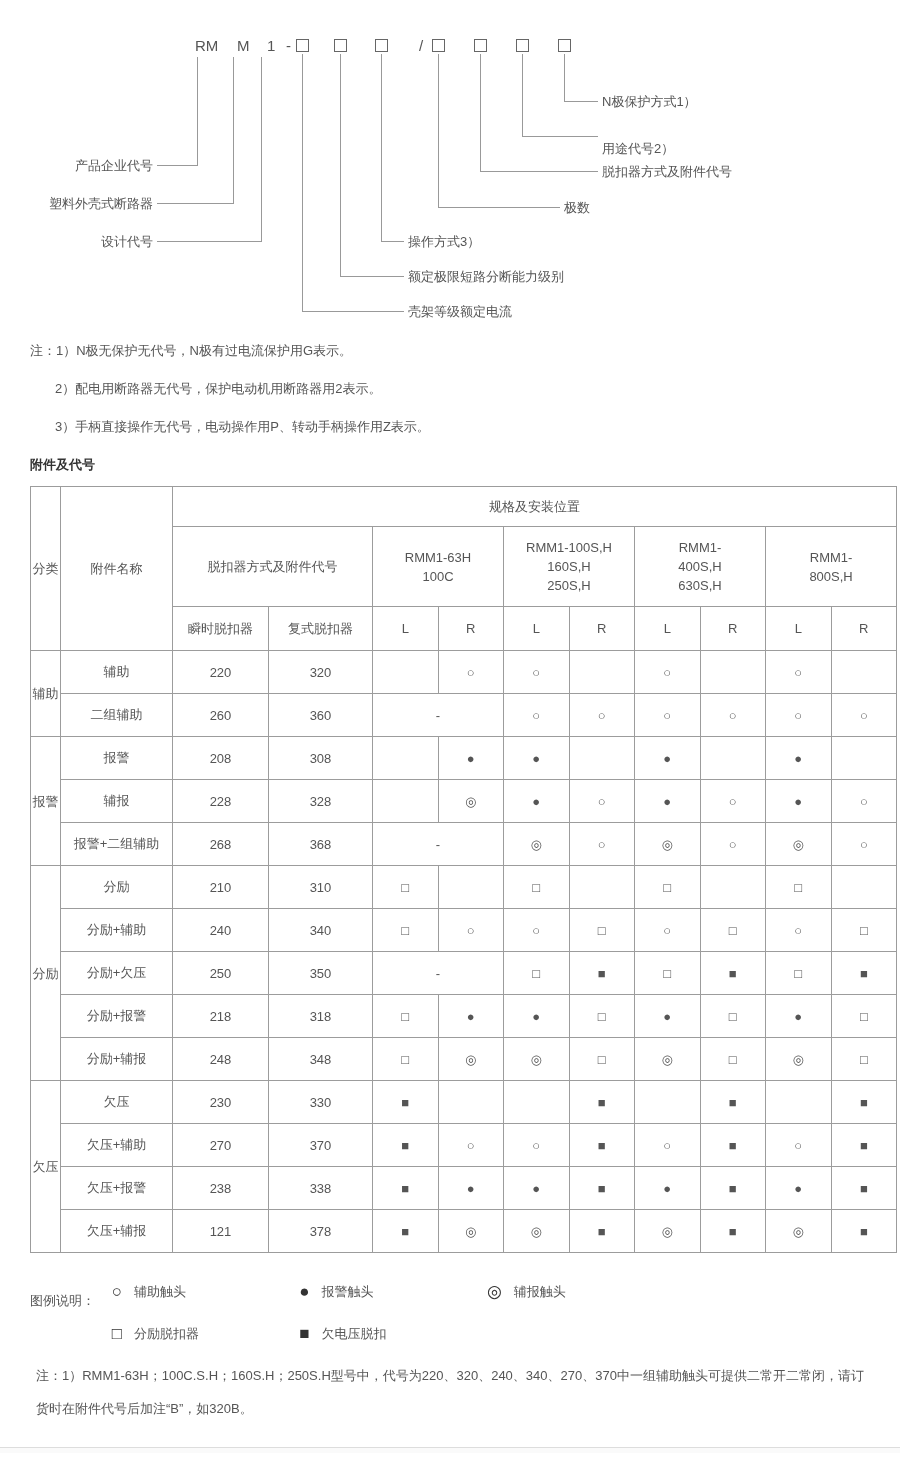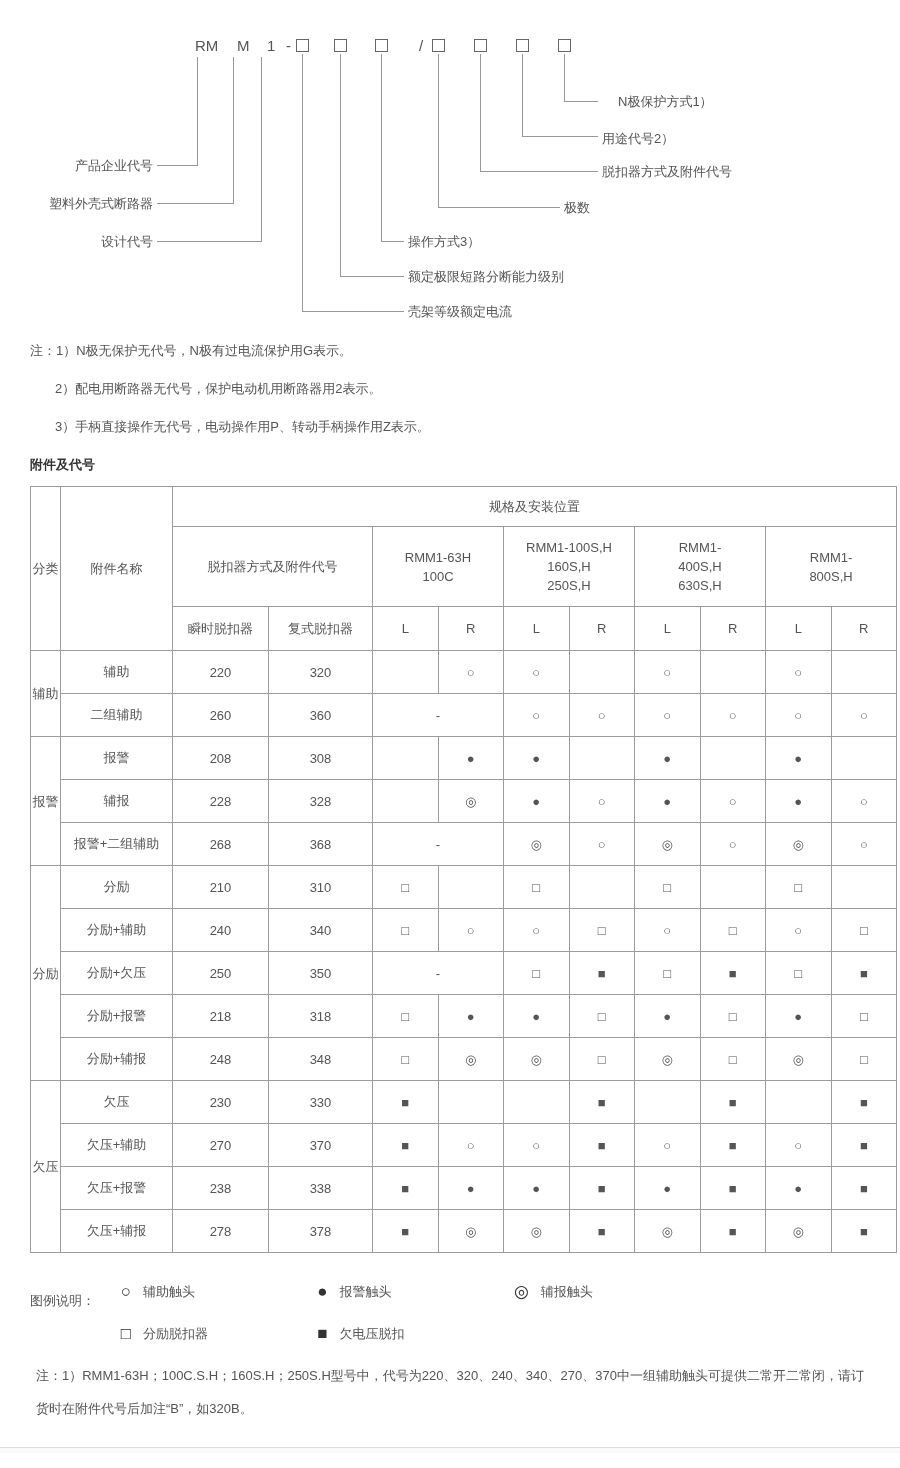--- a/index.html
+++ b/index.html
@@ -33,21 +33,21 @@
   .cat-cell { word-break: break-all; line-height: 17px; padding: 0 7px; margin-top: 8px; }
   .name-cell { text-align: left; padding-left: 14px; }
   .model { white-space: pre-line; line-height: 19px; }
   .sym-cell { font-size: 19px; line-height: 1; color: #333; }
   .dash-cell { font-size: 13px; }
 
   
   .legend { margin: 20px 0 0 30px; font-size: 13px; }
   .legend-row { margin-bottom: 14px; line-height: 18px; }
   .legend-label { display: inline-block; width: 78px; vertical-align: middle; margin-top: 19px; }
-  .legend-item { display: inline-block; width: 184px; vertical-align: middle; margin-left: 9px; }
+  .legend-item { display: inline-block; width: 184px; vertical-align: middle; }
   .lsym { font-size: 17px; margin-right: 12px; vertical-align: -1px; color: #333; }
 
   
   .bottom-notes { margin: 16px 30px 0 36px; font-size: 13px; }
   .bnote { line-height: 33px; }
 
   .bottom-divider { margin-top: 22px; border-top: 1px solid #ddd; background: #fafafa; height: 6px; }
 </style>
 </head>
 <body>
@@ -81,22 +81,22 @@
     <span class="code" style="left:409px">/</span>
     <span class="cbox" style="left:432px"></span>
     <span class="cbox" style="left:474px"></span>
     <span class="cbox" style="left:516px"></span>
     <span class="cbox" style="left:558px"></span>
 
     <div class="dlabel left" style="top:159px">产品企业代号</div>
     <div class="dlabel left" style="top:197px">塑料外壳式断路器</div>
     <div class="dlabel left" style="top:235px">设计代号</div>
 
-    <div class="dlabel" style="left:618px;top:95px">N极保护方式1）</div>
-    <div class="dlabel" style="left:602px;top:132px">用途代号2）</div>
+    <div class="dlabel" style="left:602px;top:95px">N极保护方式1）</div>
+    <div class="dlabel" style="left:602px;top:142px">用途代号2）</div>
     <div class="dlabel" style="left:602px;top:165px">脱扣器方式及附件代号</div>
     <div class="dlabel" style="left:564px;top:201px">极数</div>
     <div class="dlabel" style="left:408px;top:235px">操作方式3）</div>
     <div class="dlabel" style="left:408px;top:270px">额定极限短路分断能力级别</div>
     <div class="dlabel" style="left:408px;top:305px">壳架等级额定电流</div>
   </div>
 
   <div class="notes-top">
     <div class="tnote">注：1）N极无保护无代号，N极有过电流保护用G表示。</div>
     <div class="tnote indent">2）配电用断路器无代号，保护电动机用断路器用2表示。</div>
@@ -318,21 +318,21 @@
           <td class="sym-cell">●</td>
           <td class="sym-cell">●</td>
           <td class="sym-cell">■</td>
           <td class="sym-cell">●</td>
           <td class="sym-cell">■</td>
           <td class="sym-cell">●</td>
           <td class="sym-cell">■</td>
         </tr>
         <tr>
           <td class="name-cell">欠压+辅报</td>
-          <td class="num-cell">278</td>
+          <td class="num-cell">121</td>
           <td class="num-cell">378</td>
           <td class="sym-cell">■</td>
           <td class="sym-cell">◎</td>
           <td class="sym-cell">◎</td>
           <td class="sym-cell">■</td>
           <td class="sym-cell">◎</td>
           <td class="sym-cell">■</td>
           <td class="sym-cell">◎</td>
           <td class="sym-cell">■</td>
         </tr>

